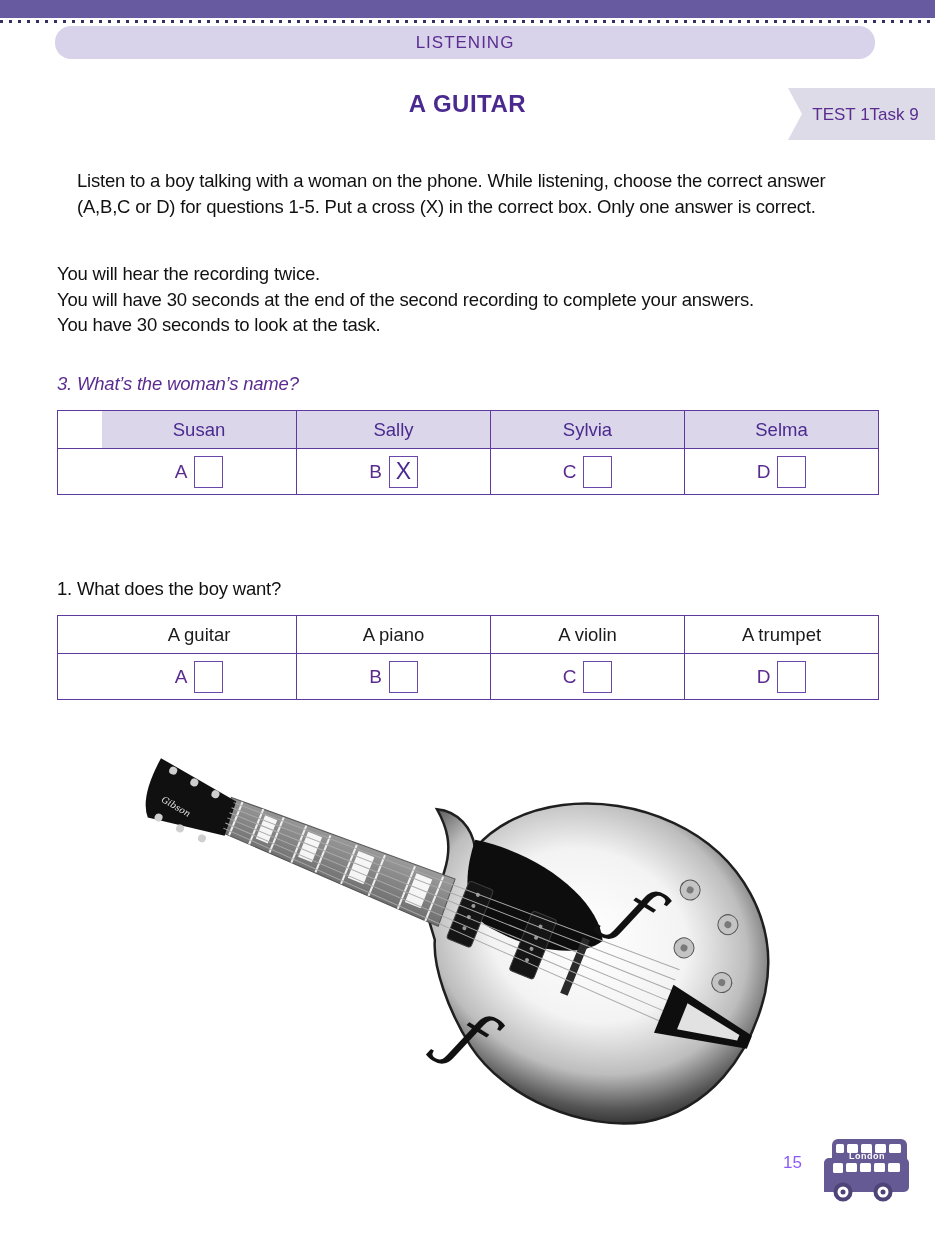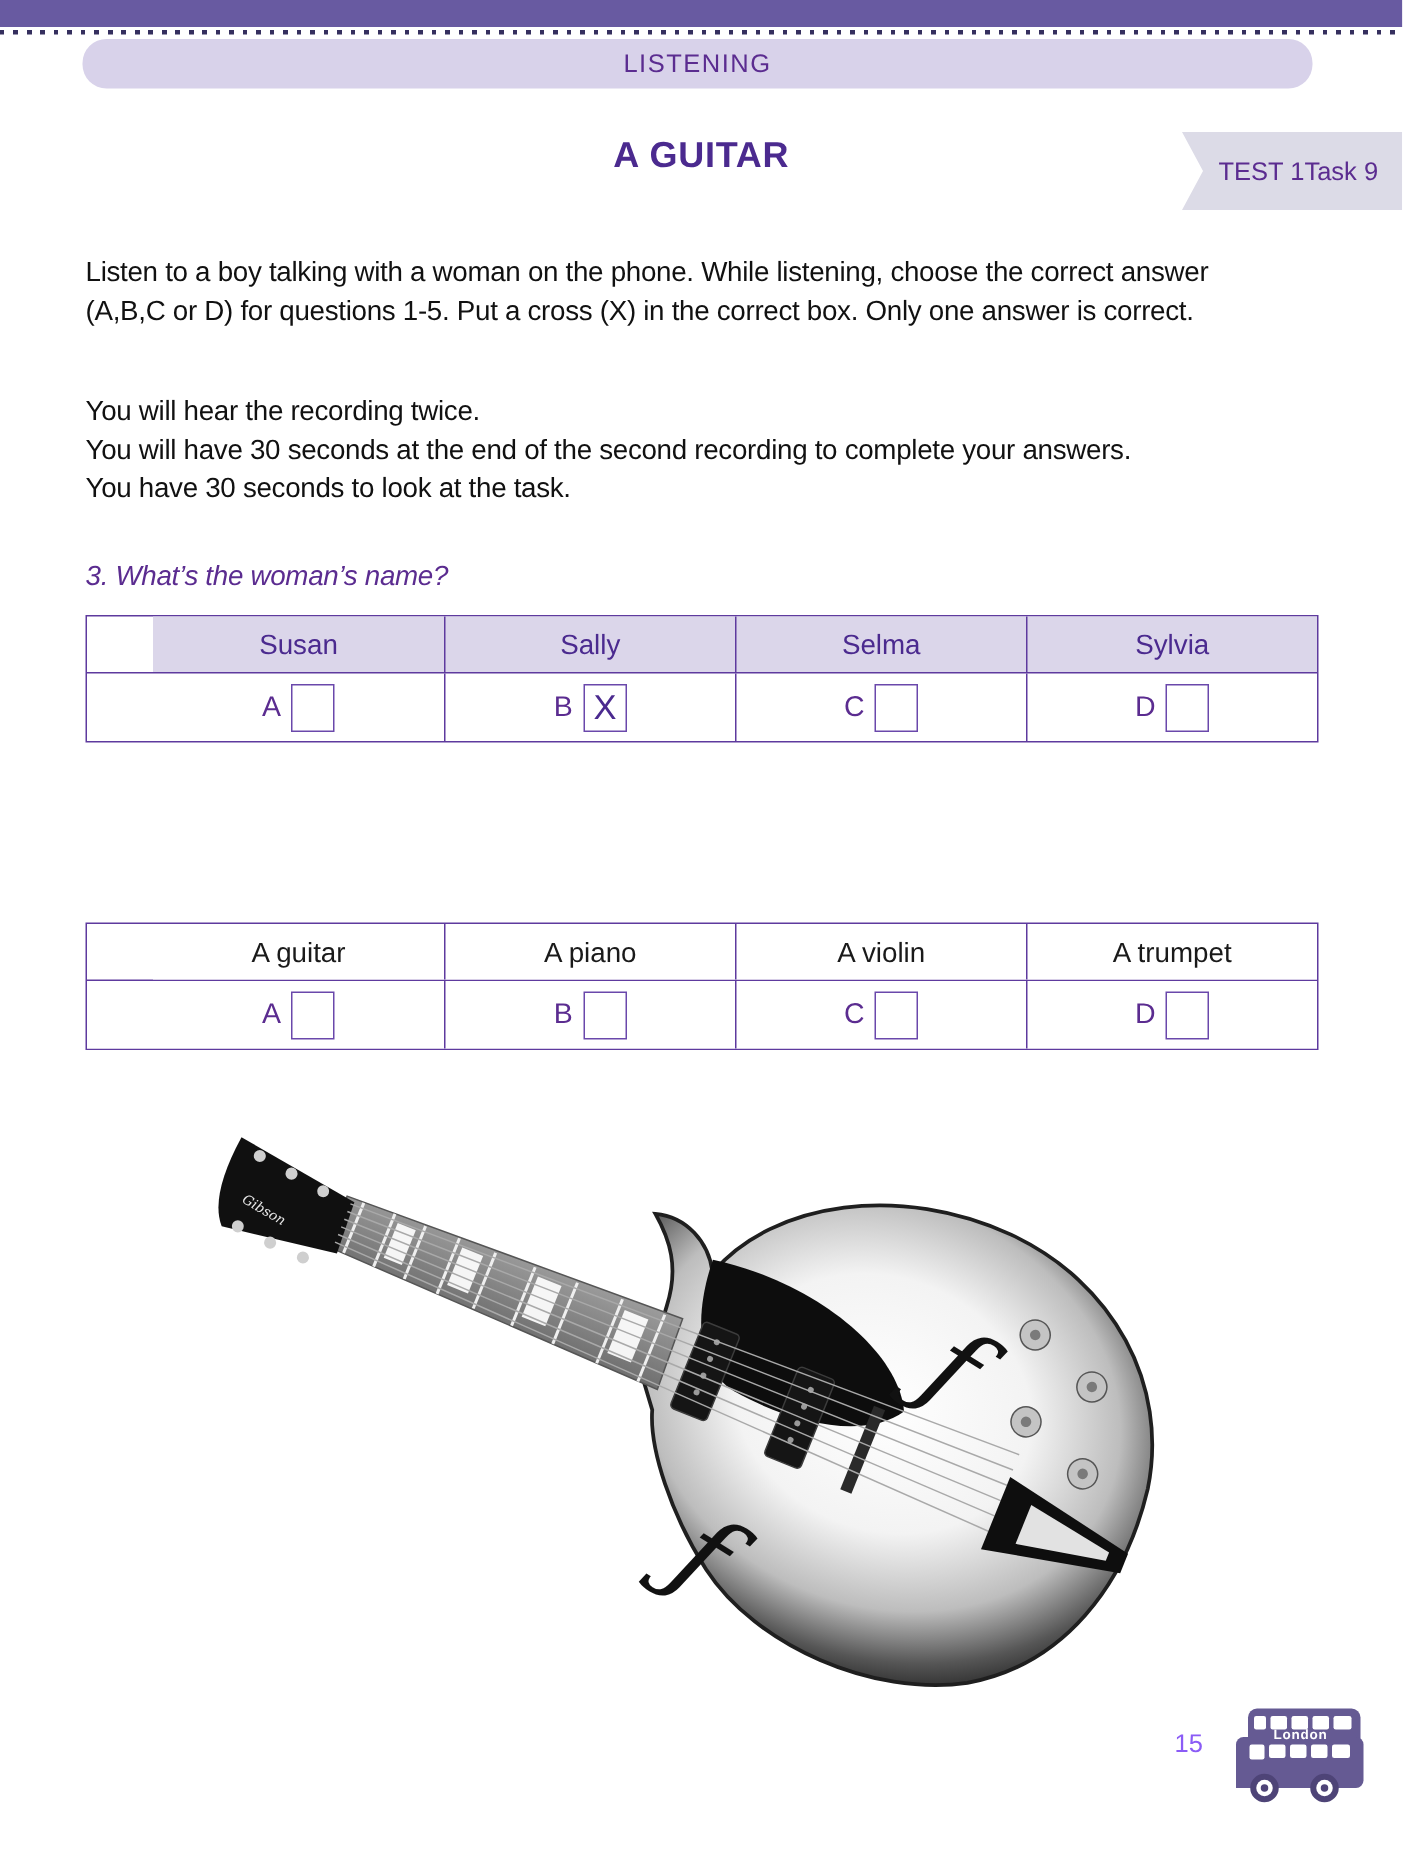--- a/index.html
+++ b/index.html
@@ -13,21 +13,21 @@
   .banner-label{color:#5b2c90;font-size:17px;letter-spacing:1px;}
   .title{position:absolute;left:0;top:90px;width:935px;text-align:center;
          color:#4b2a8f;font-size:24px;font-weight:bold;letter-spacing:.5px;}
   .badge{position:absolute;right:0;top:88px;width:147px;height:52px;background:#dcdbe7;
          clip-path:polygon(0 0,100% 0,100% 100%,0 100%,14px 50%);
          display:flex;flex-direction:row;align-items:center;justify-content:center;
          color:#5b2c90;font-size:17px;line-height:23px;padding-left:8px;box-sizing:border-box;}
   .instr{position:absolute;left:57px;width:840px;font-size:18.5px;line-height:25.5px;
          letter-spacing:-0.2px;color:#111;}
   .instr div{white-space:nowrap;}
-  .p1{top:168px;} .p2{top:261px;}
+  .p1{top:168px;margin-left:20px;} .p2{top:261px;}
   .qlabel{position:absolute;left:57px;font-size:18.5px;letter-spacing:-0.2px;}
   .qlabel.example{color:#5b2c90;font-style:italic;top:373px;}
   .qlabel.q1{color:#111;top:578px;}
   .qtable{position:absolute;left:57px;width:822px;border:1.6px solid #5e3a9e;box-sizing:border-box;}
   .qtable.t0{top:410px;} .qtable.t1{top:615px;}
   .trow{display:grid;grid-template-columns:repeat(4,1fr);padding-left:44px;}
   .trow.hdr{height:37px;}
   .trow.ans{height:45px;border-top:1.6px solid #5e3a9e;background:#fff;}
   .cell{display:flex;align-items:center;justify-content:center;border-left:1.6px solid #5e3a9e;}
   .cell:first-child{border-left:none;}
@@ -70,22 +70,22 @@
     <div>You will have 30 seconds at the end of the second recording to complete your answers.</div>
     <div>You have 30 seconds to look at the task.</div>
   </div>
 
   <div class="qlabel example">3. What’s the woman’s name?</div>
 
   <div class="qtable t0">
     <div class="trow hdr">
       <div class="cell">Susan</div>
       <div class="cell">Sally</div>
+      <div class="cell">Sylvia</div>
       <div class="cell">Selma</div>
-      <div class="cell">Sylvia</div>
     </div>
     <div class="trow ans">
       <div class="cell">
         <span class="letter">A</span>
         <span class="box"></span>
       </div>
       <div class="cell">
         <span class="letter">B</span>
         <span class="box">X</span>
       </div>
@@ -93,20 +93,21 @@
         <span class="letter">C</span>
         <span class="box"></span>
       </div>
       <div class="cell">
         <span class="letter">D</span>
         <span class="box"></span>
       </div>
     </div>
   </div>
 
+  <div class="qlabel q1">1. What does the boy want?</div>
 
   <div class="qtable t1">
     <div class="trow hdr">
       <div class="cell">A guitar</div>
       <div class="cell">A piano</div>
       <div class="cell">A violin</div>
       <div class="cell">A trumpet</div>
     </div>
     <div class="trow ans">
       <div class="cell">

